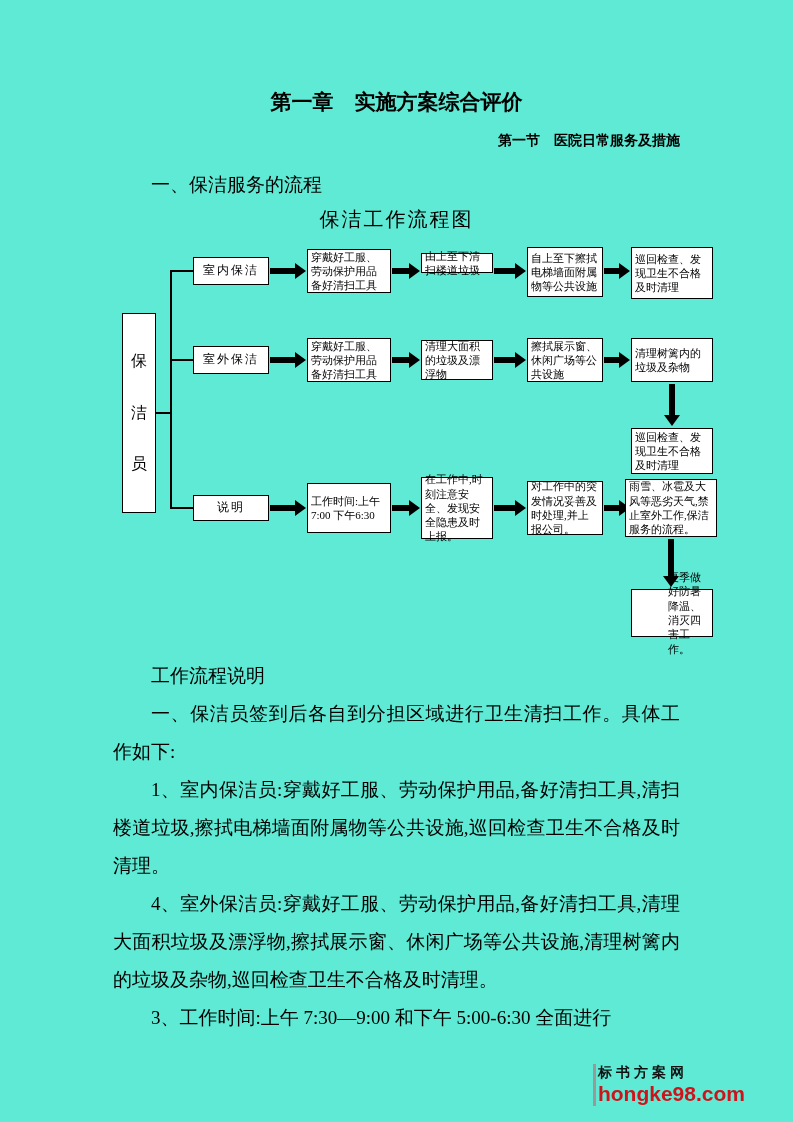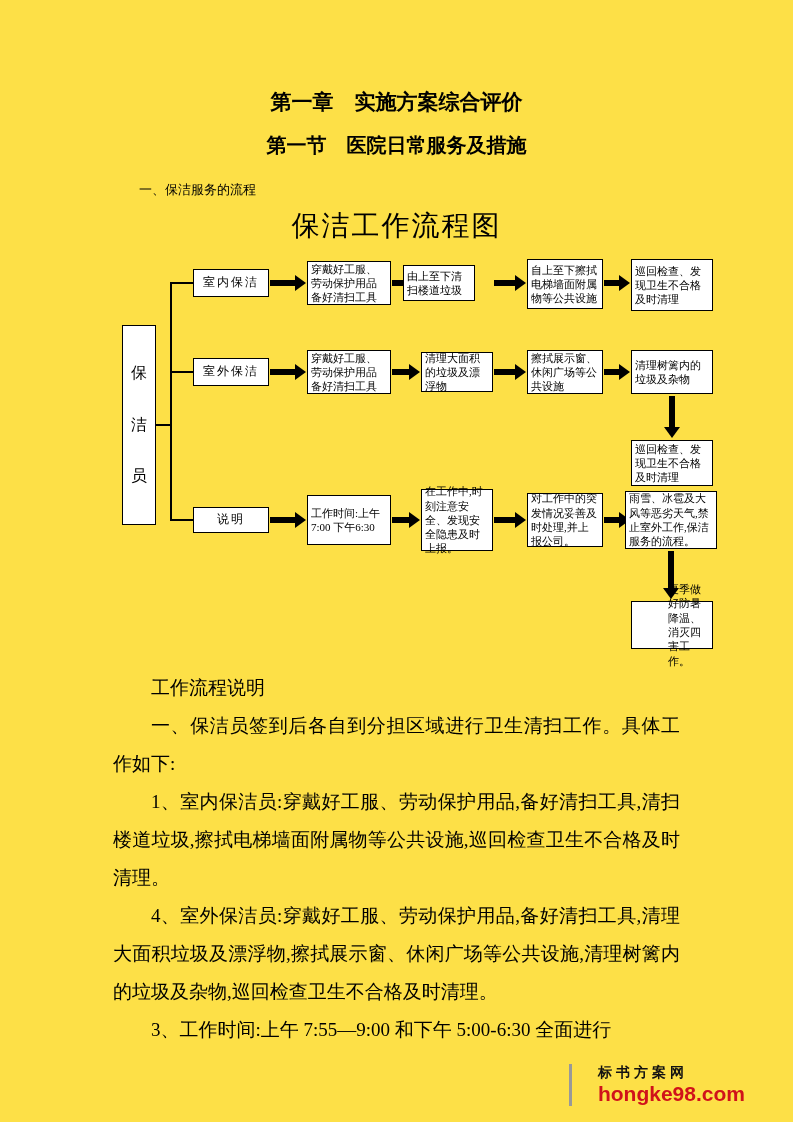--- a/index.html
+++ b/index.html
@@ -1,41 +1,41 @@
 <!DOCTYPE html>
 <html><head>
 <meta charset="utf-8">
 <style>
   html,body{margin:0;padding:0;background:#e8e8e8;}
-  .page{position:relative;width:793px;height:1122px;margin:0 auto;background:#fde047;overflow:hidden;
+  .page{position:relative;width:793px;height:1122px;margin:0 auto;background:#5eead4;overflow:hidden;
         font-family:"Liberation Serif","DejaVu Serif",serif;color:#000;}
   .content-top{padding:88px 113px 0;}
   .heading1{font-size:21px;font-weight:700;text-align:center;margin:0 0 16px;}
-  .heading2{font-size:20px;font-weight:700;text-align:center;margin:0 0 22px;}
-  .intro{font-size:13px;text-indent:2em;margin:0 0 8px;}
-  .chart-title{font-size:28px;text-align:center;margin:8px;letter-spacing:2px;}
+  .heading2{font-size:14px;font-weight:700;text-align:right;margin:0 0 22px;}
+  .intro{font-size:19px;text-indent:2em;margin:0 0 8px;}
+  .chart-title{font-size:20px;text-align:center;margin:8px;letter-spacing:2px;}
 
   
   .flowchart{position:relative;height:402px;margin-top:10px;}
   .fc-box{position:absolute;border:1px solid #000;background:#fff;font-size:11px;line-height:1.3;
           display:flex;align-items:center;justify-content:center;padding:1px 3px;box-sizing:border-box;
           text-align:left;}
   .fc-label{font-size:12px;letter-spacing:2px;text-align:center;}
   .actor{left:122px;top:70px;width:34px;height:200px;font-size:16px;flex-direction:column;
          justify-content:space-evenly;padding:6px 0;}
   .ln{position:absolute;background:#000;}
   .ln-conn{left:156px;top:169px;width:15px;height:2px;}
   .ln-brkt{left:170px;top:27px;width:2px;height:239px;}
   .ln-s1{left:170px;top:27px;width:23px;height:2px;}
   .ln-s2{left:170px;top:116px;width:23px;height:2px;}
   .ln-s3{left:170px;top:264px;width:23px;height:2px;}
 
   .b-r1s0{left:193px;top:14px;width:76px;height:28px;}
   .b-r1s1{left:307px;top:6px;width:84px;height:44px;}
-  .b-r1s2{left:403px;top:10px;width:72px;height:36px;}
+  .b-r1s2{left:421px;top:10px;width:72px;height:20px;}
   .b-r1s3{left:527px;top:4px;width:76px;height:50px;}
   .b-r1s4{left:631px;top:4px;width:82px;height:52px;}
 
   .b-r2s0{left:193px;top:103px;width:76px;height:28px;}
   .b-r2s1{left:307px;top:95px;width:84px;height:44px;}
   .b-r2s2{left:421px;top:97px;width:72px;height:40px;}
   .b-r2s3{left:527px;top:95px;width:76px;height:44px;}
   .b-r2s4{left:631px;top:95px;width:82px;height:44px;}
   .b-r2f {left:631px;top:185px;width:82px;height:46px;}
 
@@ -66,21 +66,21 @@
   .a-r3-2{left:494px;top:257px;width:32px;}
   .a-r3-3{left:604px;top:257px;width:26px;}
   .d-r2{left:664px;top:141px;height:42px;}
   .d-r3{left:663px;top:296px;height:48px;}
 
   
   .content-bottom{padding:12px 113px 0;}
   .para{font-size:19px;line-height:38px;text-align:justify;text-indent:2em;margin:0;}
 
   
-  .watermark{position:absolute;right:48px;bottom:16px;border-left:3px solid #999;padding-left:26px;}
+  .watermark{position:absolute;right:48px;bottom:16px;border-left:3px solid #999;padding-left:2px;}
   .wm-name{font-size:14px;font-weight:700;letter-spacing:4px;color:#111;
            font-family:"Liberation Sans","DejaVu Sans",sans-serif;}
   .wm-url{font-size:21px;font-weight:700;color:#d0121a;
           font-family:"Liberation Sans","DejaVu Sans",sans-serif;}
 </style>
 </head>
 <body>
 
 <div class="page">
 
@@ -181,21 +181,21 @@
       </div>
     <div class="fc-box b-r3f">夏季做好防暑降温、消灭四害工作。</div>
 
   </div>
 
   <div class="content-bottom">
     <p class="para">工作流程说明</p>
     <p class="para">一、保洁员签到后各自到分担区域进行卫生清扫工作。具体工作如下:</p>
     <p class="para">1、室内保洁员:穿戴好工服、劳动保护用品,备好清扫工具,清扫楼道垃圾,擦拭电梯墙面附属物等公共设施,巡回检查卫生不合格及时清理。</p>
     <p class="para">4、室外保洁员:穿戴好工服、劳动保护用品,备好清扫工具,清理大面积垃圾及漂浮物,擦拭展示窗、休闲广场等公共设施,清理树篱内的垃圾及杂物,巡回检查卫生不合格及时清理。</p>
-    <p class="para">3、工作时间:上午 7:55—9:00 和下午 5:00-6:30 全面进行</p>
+    <p class="para">3、工作时间:上午 7:30—9:00 和下午 5:00-6:30 全面进行</p>
   </div>
 
   <div class="watermark">
     <div class="wm-name">标书方案网</div>
     <div class="wm-url">hongke98.com</div>
   </div>
 
 </div>
 
 </body></html>

